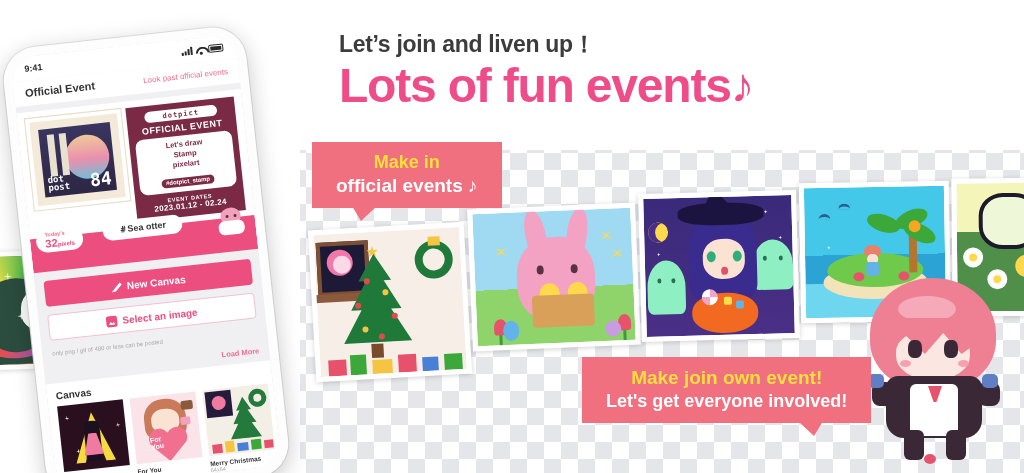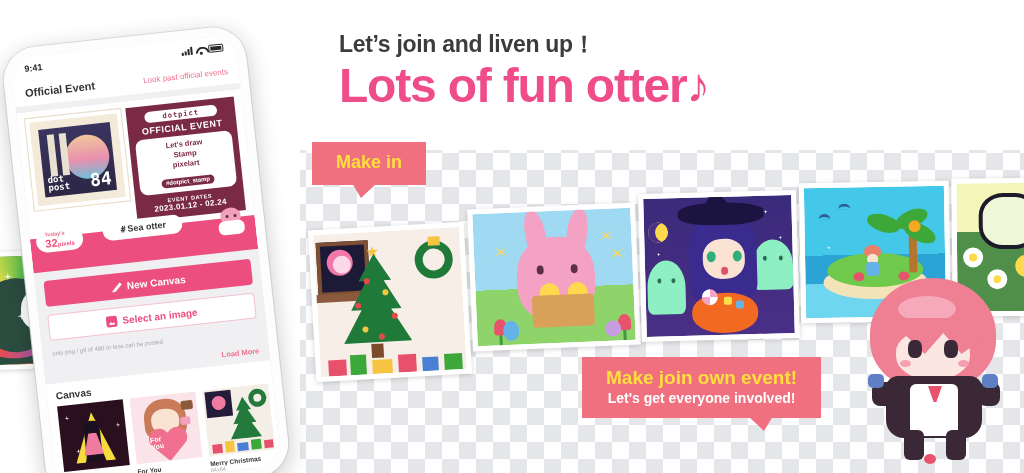--- a/index.html
+++ b/index.html
@@ -103,21 +103,21 @@
     width: 0; height: 0;
     border-left: 9px solid transparent;
     border-right: 16px solid transparent;
     border-top: 15px solid #f0707f;
   }
   #bubble-make {
     left: 588px;
     top: 357px;
   }
   #bubble-make .bubble-line1 { font-size: 19px; }
-  #bubble-make .bubble-line2 { font-size: 14px; }
+  #bubble-make .bubble-line2 { font-size: 18px; }
   #bubble-make .bubble-tail {
     position: absolute;
     right: 42px; bottom: -13px;
     width: 0; height: 0;
     border-left: 16px solid transparent;
     border-right: 9px solid transparent;
     border-top: 15px solid #f0707f;
   }
 
   
@@ -651,25 +651,26 @@
       <div class="gr-flower" style="left:30px;top:86px;"></div>
       <div class="gr-fc" style="left:36px;top:92px;"></div>
       <div style="position:absolute;left:58px;top:72px;width:22px;height:22px;background:#ffd94d;border-radius:50%;"></div>
     </div>
   </div>
 
 </div>
 
 <div class="headline-block">
   <div class="headline-sub">Let’s join and liven up！</div>
-  <div class="headline-main">Lots of fun otter♪</div>
+  <div class="headline-main">Lots of fun events♪</div>
 </div>
 
 <div class="bubble" id="bubble-join">
   <div class="bubble-line1">Make in</div>
+  <div class="bubble-line2">official events ♪</div>
   <div class="bubble-tail"></div>
 </div>
 
 <div class="bubble" id="bubble-make">
   <div class="bubble-line1">Make join own event!</div>
   <div class="bubble-line2">Let's get everyone involved!</div>
   <div class="bubble-tail"></div>
 </div>
 
 <div id="mascot">

